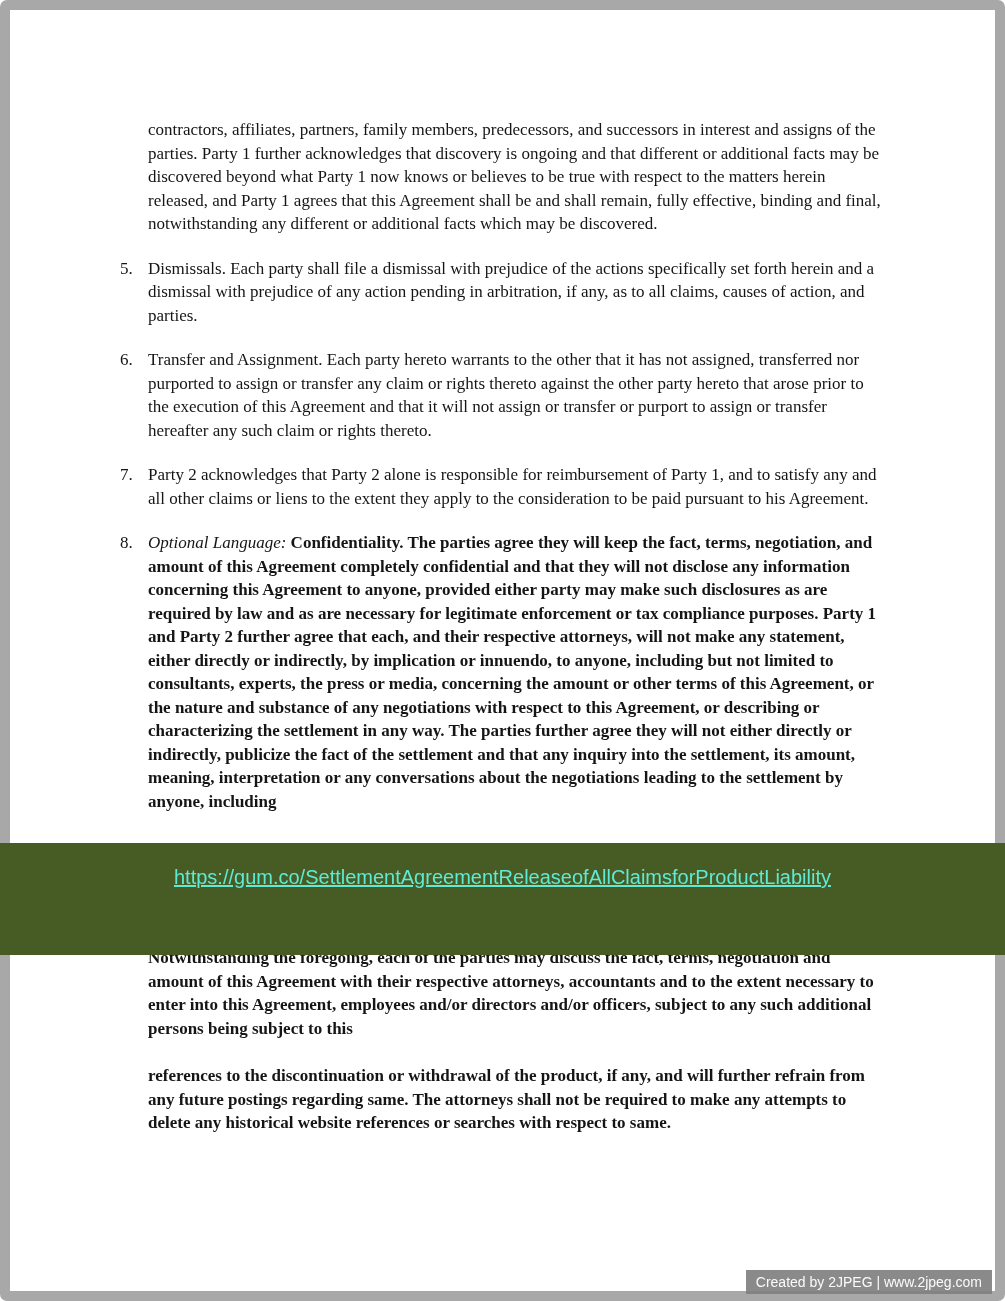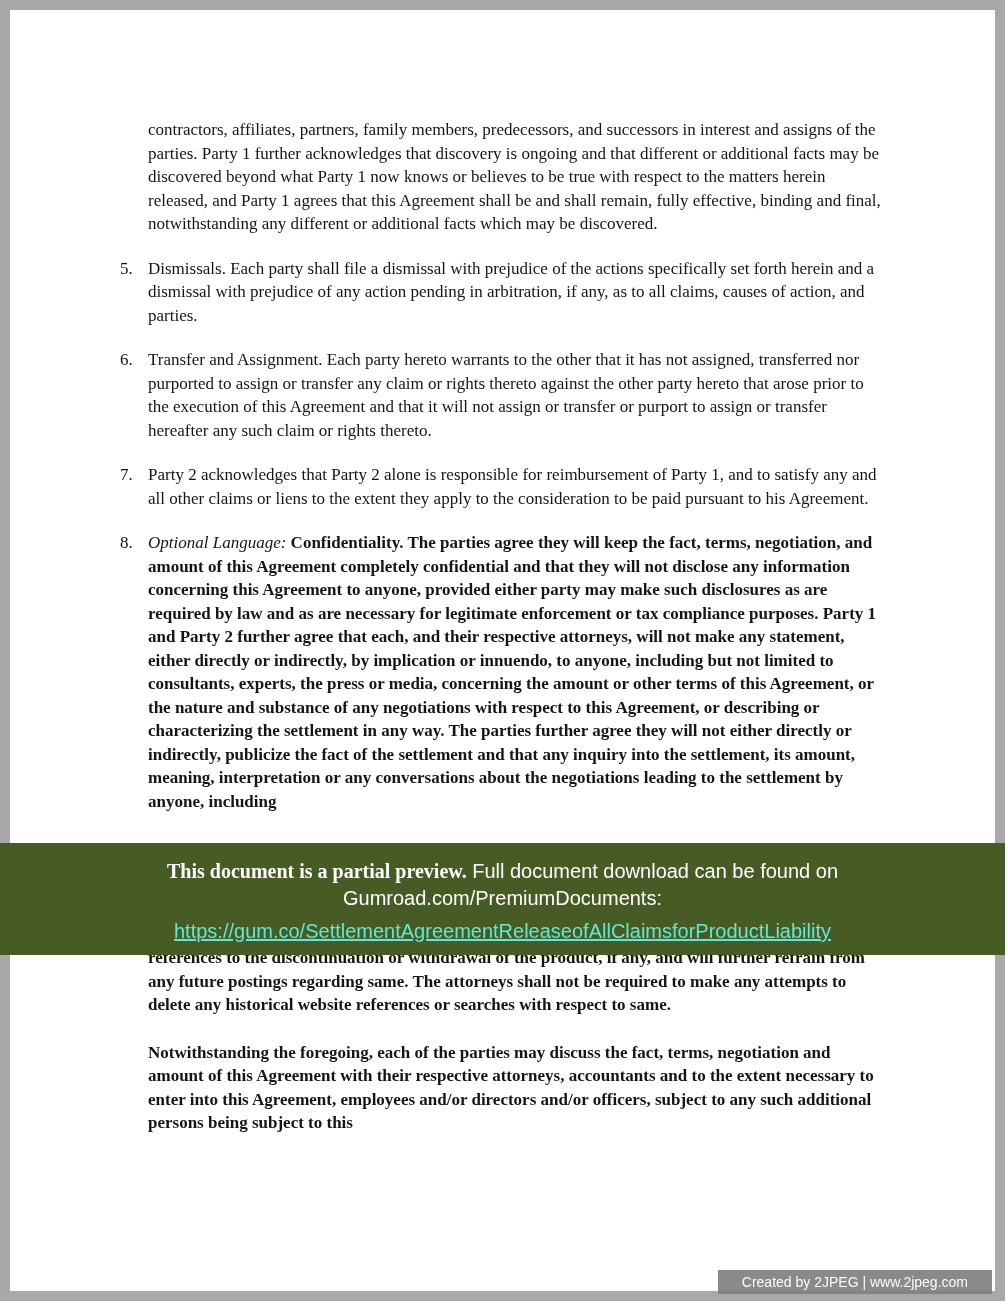--- a/index.html
+++ b/index.html
@@ -1,20 +1,21 @@
 <!DOCTYPE html>
 <html><head>
 <meta charset="utf-8">
 <style>
   * { margin:0; padding:0; box-sizing:border-box; }
   html,body { width:1005px; height:1301px; }
   .screen {
     position:relative; width:1005px; height:1301px;
     background:#a8a8a8; overflow:hidden;
     font-family:"Liberation Serif", serif;
+    border-radius:7px;
   }
   .page {
     position:absolute; left:10px; top:10px; width:985px; height:1281px;
     background:#ffffff;
   }
   .content-top {
     position:absolute; left:120px; top:118px; width:766px; height:736px;
     overflow:hidden; font-size:17px; line-height:23.5px; color:#151515;
   }
   .para { margin-left:28px; margin-bottom:21px; }
@@ -35,21 +36,21 @@
   }
   .content-bottom {
     position:absolute; left:120px; top:946px; width:766px;
     font-size:17px; line-height:23.5px; color:#151515;
   }
   .content-bottom .para { font-weight:bold; margin-bottom:24px; }
   .watermark {
     position:absolute; right:13px; bottom:7px; z-index:6;
     background:rgba(128,128,128,0.92); color:#fbfbfb;
     font-family:"Liberation Sans", sans-serif; font-size:14px;
-    padding:4px 24px;
+    padding:4px 10px;
   }
 </style>
 </head>
 <body>
 
 <div class="screen">
   <div class="page"></div>
 
   <div class="content-top">
     <p class="para">contractors, affiliates, partners, family members, predecessors, and successors in interest and assigns of the parties.  Party 1 further acknowledges that discovery is ongoing and that different or additional facts may be discovered beyond what Party 1 now knows or believes to be true with respect to the matters herein released, and Party 1 agrees that this Agreement shall be and shall remain, fully effective, binding and final, notwithstanding any different or additional facts which may be discovered.</p>
@@ -69,23 +70,22 @@
       <span class="itxt">Party 2 acknowledges that Party 2 alone is responsible for reimbursement of Party 1, and to satisfy any and all other claims or liens to the extent they apply to the consideration to be paid pursuant to his Agreement.</span>
     </div>
 
     <div class="doc-item">
       <span class="num">8.</span>
       <span class="itxt"><span class="bold-italic">Optional Language:</span> <span class="bold"> Confidentiality.  The parties agree they will keep the fact, terms, negotiation, and amount of this Agreement completely confidential and that they will not disclose any information concerning this Agreement to anyone, provided either party may make such disclosures as are required by law and as are necessary for legitimate enforcement or tax compliance purposes.  Party 1 and Party 2 further agree that each, and their respective attorneys, will not make any statement, either directly or indirectly, by implication or innuendo, to anyone, including but not limited to consultants, experts, the press or media, concerning the amount or other terms of this Agreement, or the nature and substance of any negotiations with respect to this Agreement, or describing or characterizing the settlement in any way.  The parties further agree they will not either directly or indirectly, publicize the fact of the settlement and that any inquiry into the settlement, its amount, meaning, interpretation or any conversations about the negotiations leading to the settlement by anyone, including</span></span>
     </div>
   </div>
 
   <div class="banner" id="preview-banner" style="background: rgb(71, 92, 37);">
-    <div class="banner-text"><span class="bold">This document is a partial preview.</span><span> Full document download can be found on Gumroad.com/PremiumDocuments:</span></div>
     <a class="banner-link">https://gum.co/SettlementAgreementReleaseofAllClaimsforProductLiability</a>
   </div>
 
   <div class="content-bottom">
+    <p class="para">Notwithstanding the foregoing, each of the parties may discuss the fact, terms, negotiation and amount of this Agreement with their respective attorneys, accountants and to the extent necessary to enter into this Agreement, employees and/or directors and/or officers, subject to any such additional persons being subject to this</p>
     <p class="para">references to the discontinuation or withdrawal of the product, if any, and will further refrain from any future postings regarding same.  The attorneys shall not be required to make any attempts to delete any historical website references or searches with respect to same.</p>
-    <p class="para">Notwithstanding the foregoing, each of the parties may discuss the fact, terms, negotiation and amount of this Agreement with their respective attorneys, accountants and to the extent necessary to enter into this Agreement, employees and/or directors and/or officers, subject to any such additional persons being subject to this</p>
   </div>
 
   <div class="watermark">Created by 2JPEG | www.2jpeg.com</div>
 </div>
 
 </body></html>

